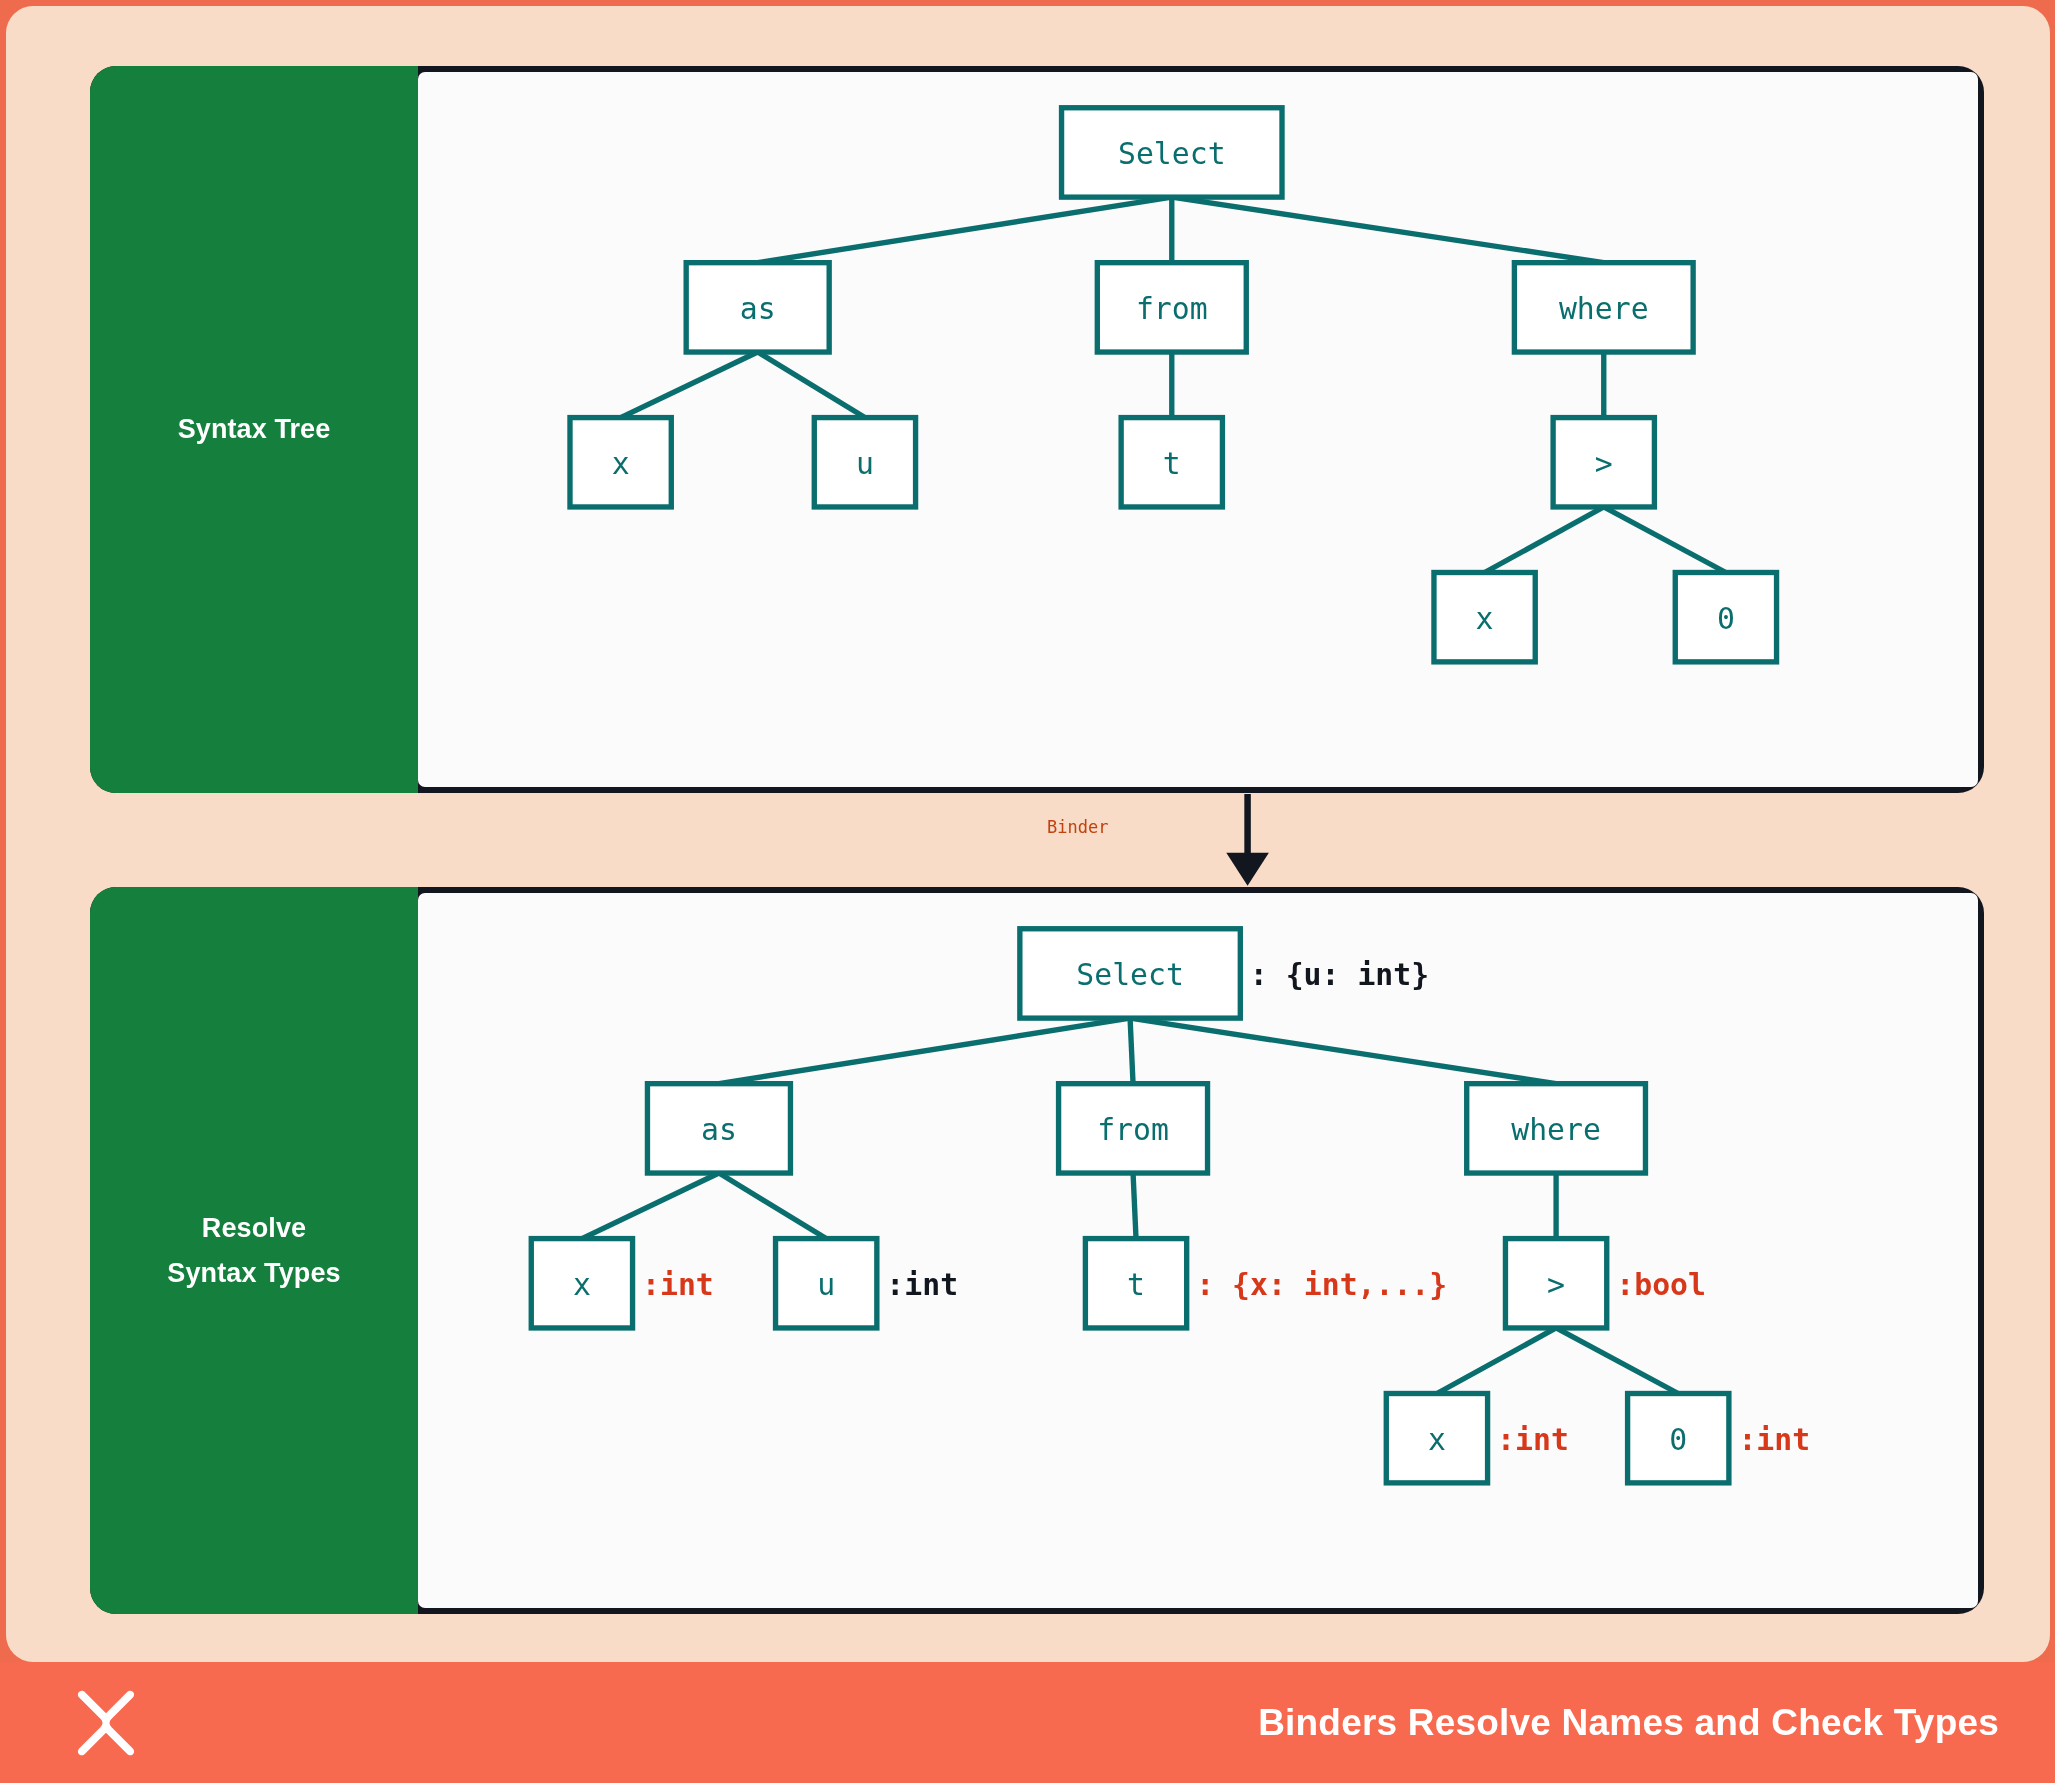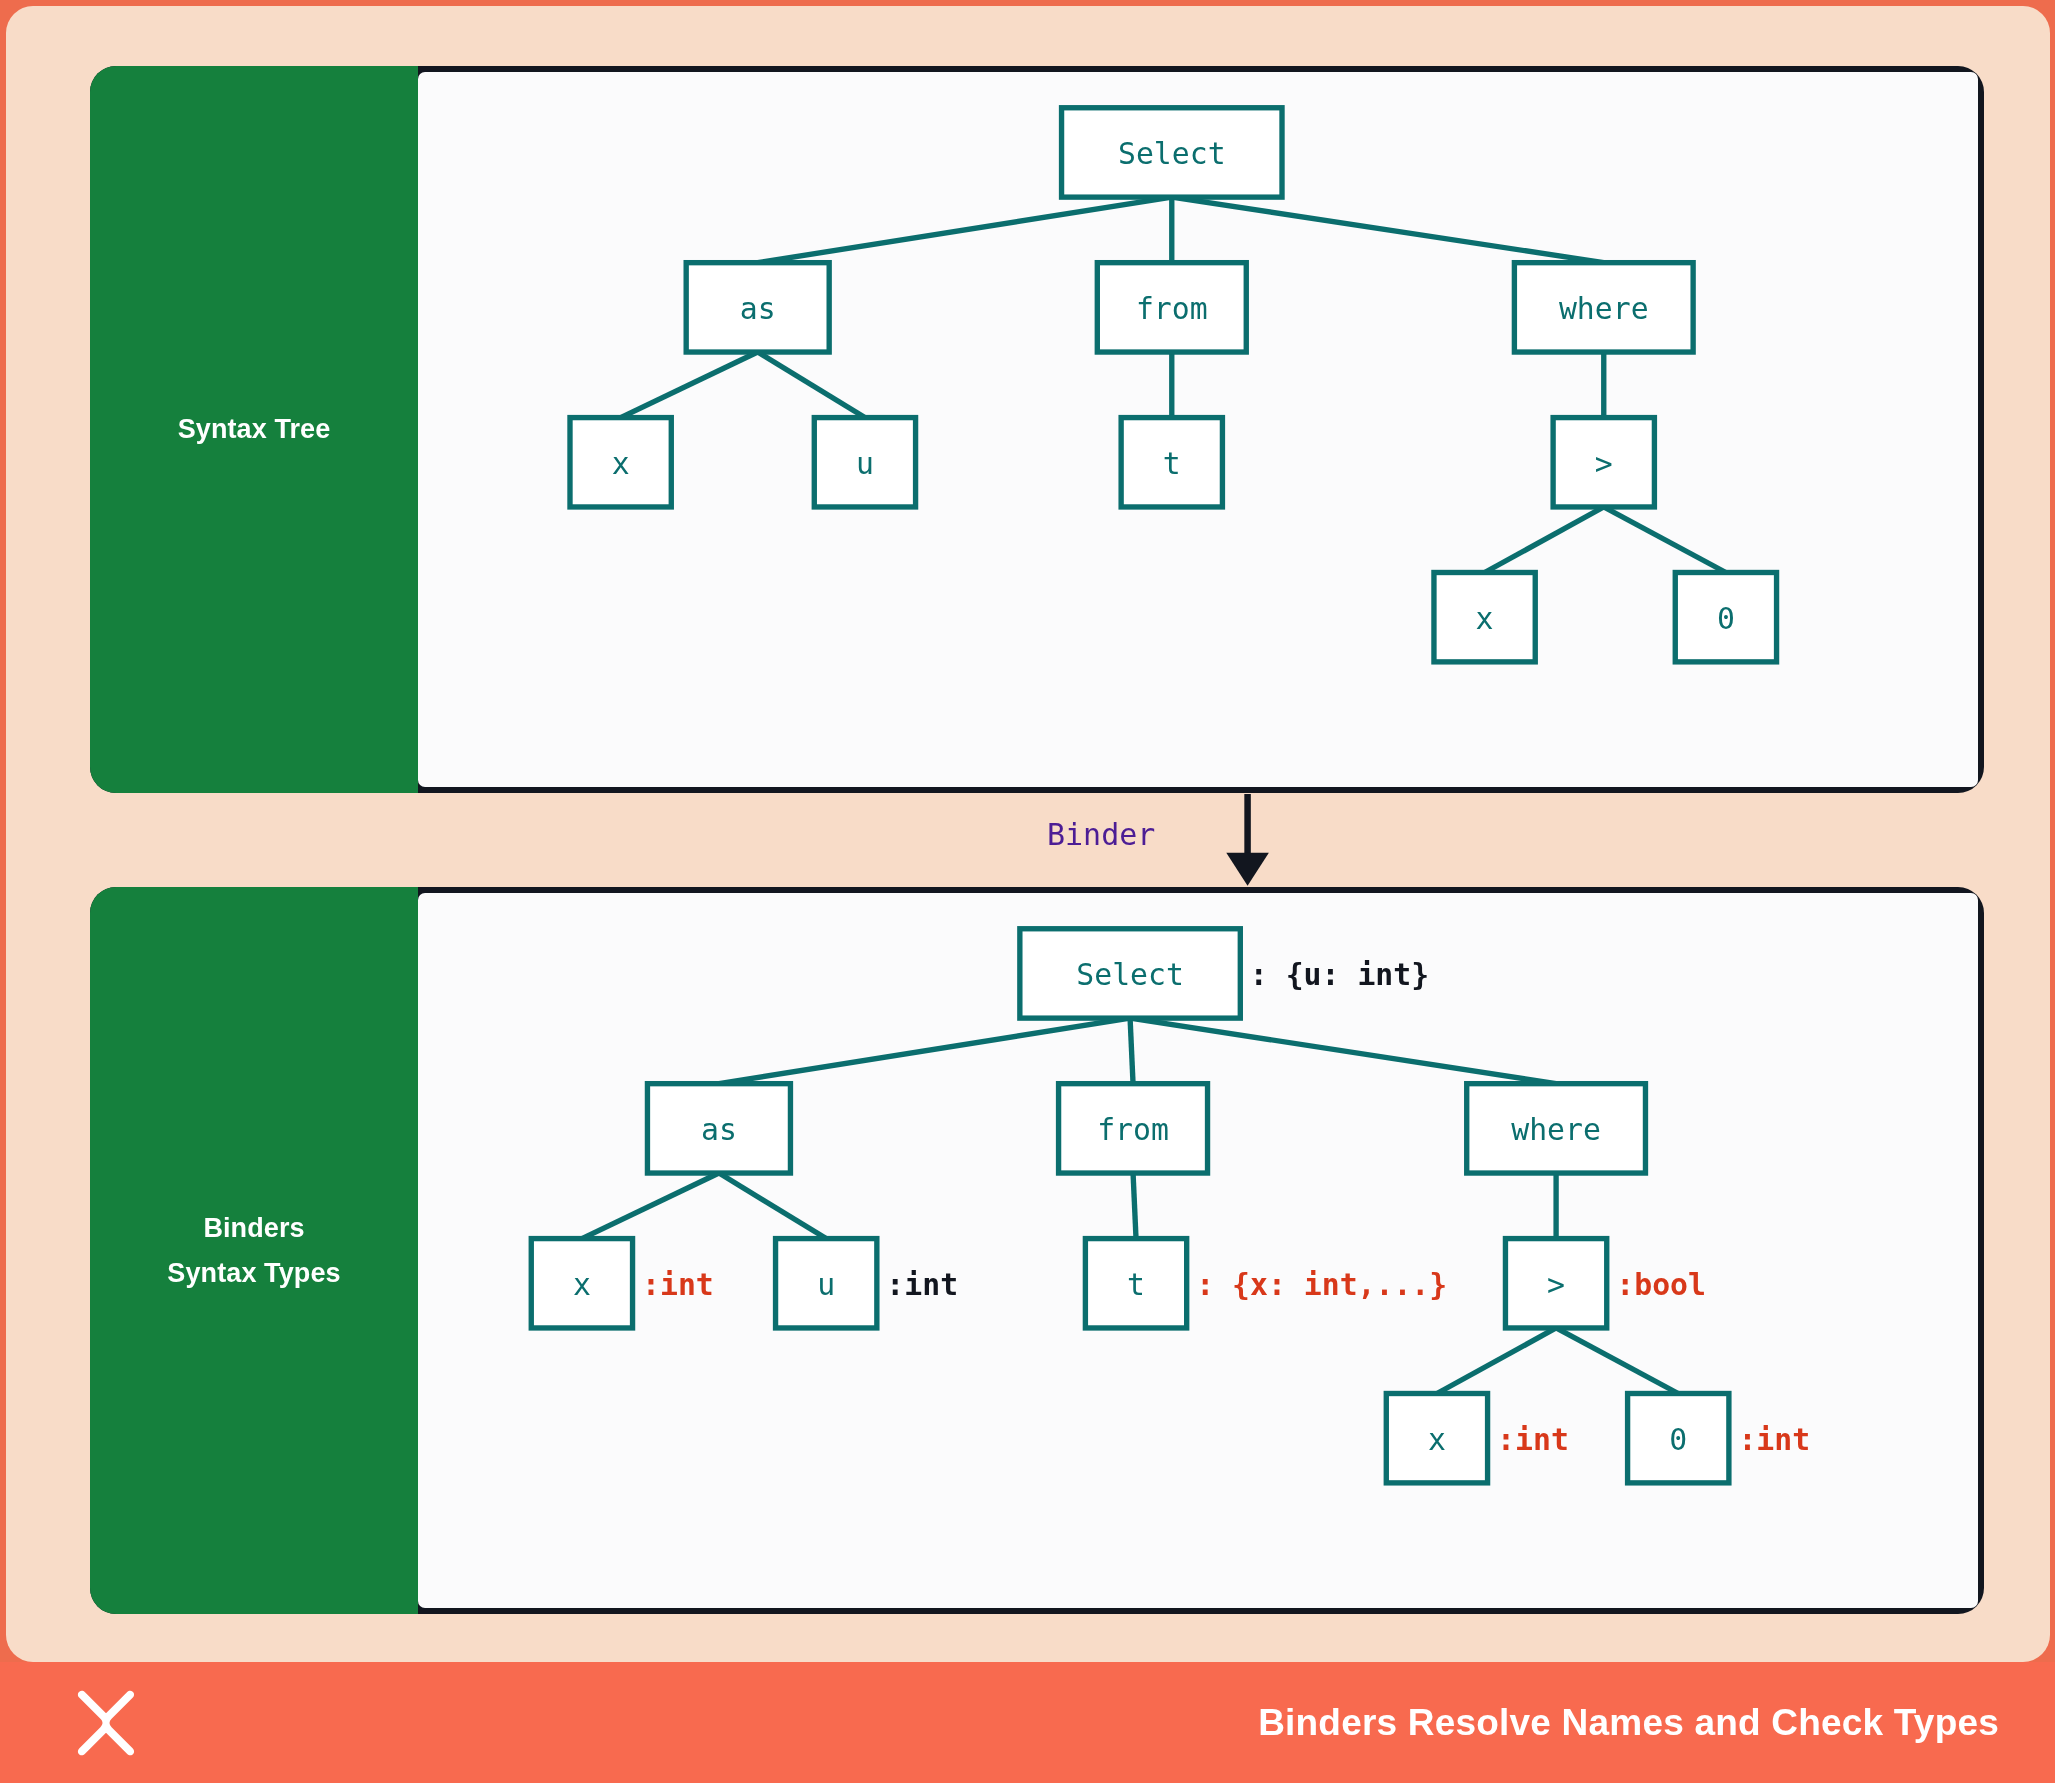--- a/index.html
+++ b/index.html
@@ -77,22 +77,22 @@
     top: 788px;
     width: 1894px;
     height: 93px;
   }
   #binder-zone svg { display:block; width:100%; height:100%; }
   #binder-label {
     position: absolute;
     left: 1041px;
     top: 811px;
     font-family: "DejaVu Sans Mono", "Liberation Mono", monospace;
-    font-size: 30px;
-    color: #4c1d95;
+    font-size: 17px;
+    color: #c2410c;
     white-space: nowrap;
   }
 
   
   #footer {
     position: absolute;
     left: 0;
     top: 1662px;
     width: 2056px;
     height: 122px;
@@ -204,21 +204,21 @@
     <div id="binder-zone">
       <svg viewBox="0 0 3202 158" preserveAspectRatio="none">
         <line x1="1957" y1="0" x2="1957" y2="108" stroke="#12161F" stroke-width="11"></line>
         <polygon points="1921,100 1993,100 1957,156" fill="#12161F"></polygon>
       </svg>
     </div>
     <div id="binder-label">Binder</div>
 
     <section class="panel" id="panel-bottom">
       <div class="panel-label">
-        <span>Binders</span>
+        <span>Resolve</span>
         <span>Syntax Types</span>
       </div>
       <div class="panel-canvas">
         <svg id="svg-bottom" viewBox="0 0 2618 1200" preserveAspectRatio="xMidYMid meet">
             <g>
               <line x1="1195" y1="210" x2="505" y2="320" class="edge"></line>
               <line x1="1195" y1="210" x2="1200" y2="320" class="edge"></line>
               <line x1="1195" y1="210" x2="1910" y2="320" class="edge"></line>
               <line x1="505" y1="470" x2="275" y2="580" class="edge"></line>
               <line x1="505" y1="470" x2="685" y2="580" class="edge"></line>

